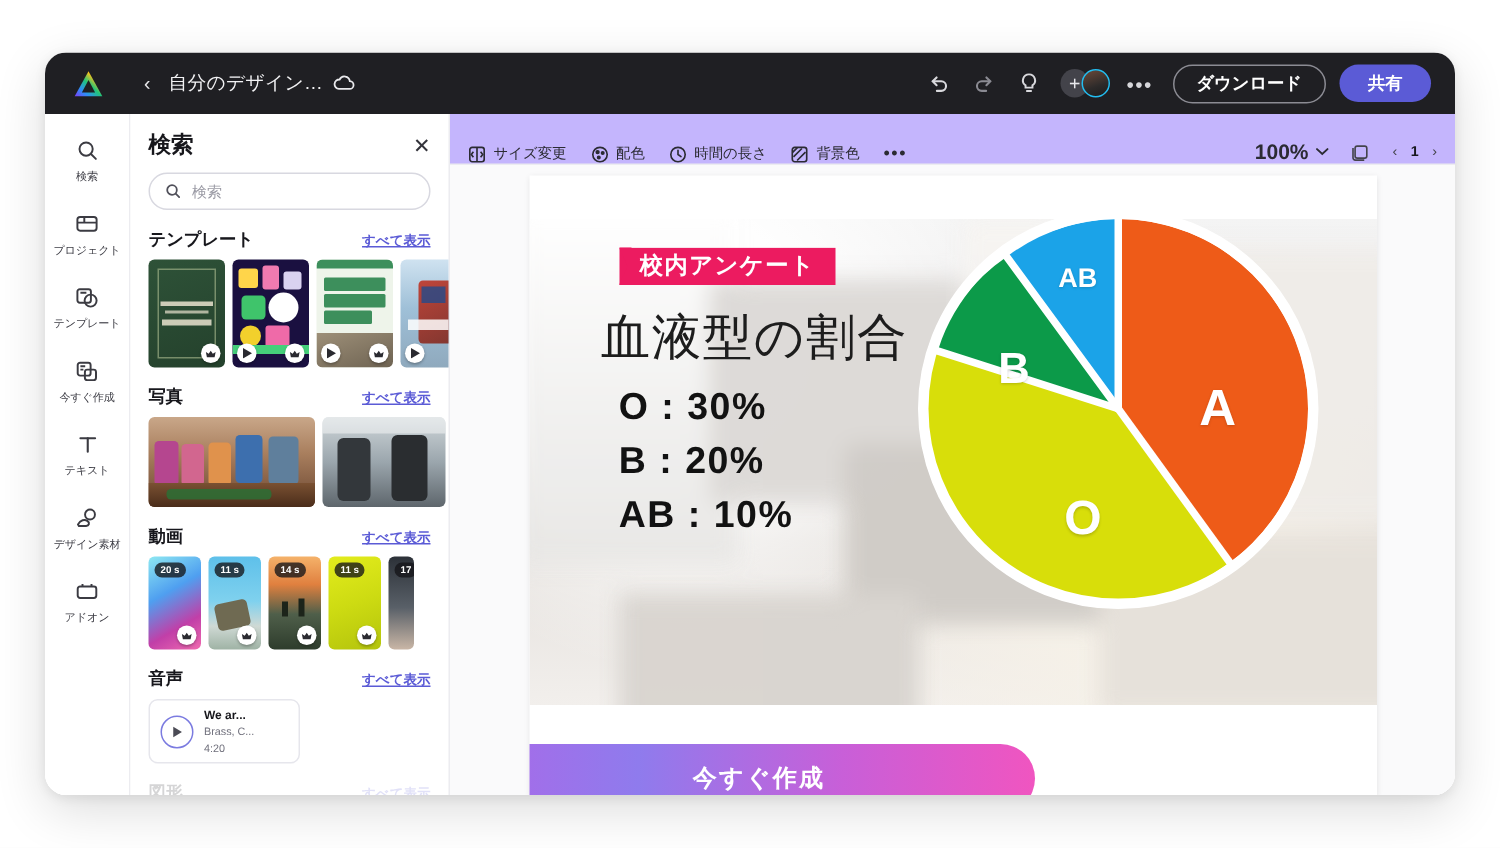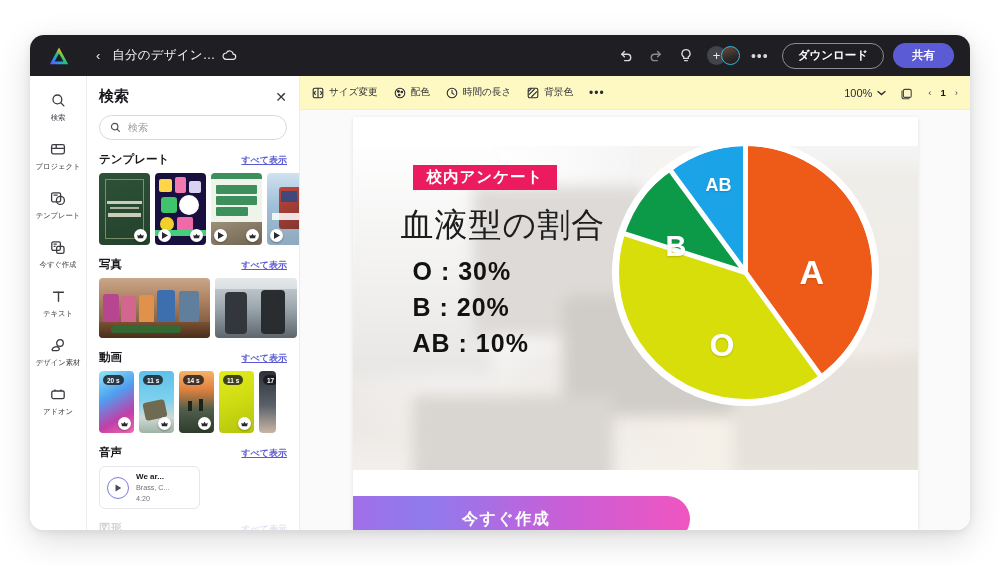--- a/index.html
+++ b/index.html
@@ -126,29 +126,29 @@
   }
   .ameta{margin-left:7px;overflow:hidden;}
   .a-t{font-size:8px;font-weight:bold;color:#17171c;white-space:nowrap;}
   .a-s{font-size:7.2px;color:#70707c;margin-top:2px;white-space:nowrap;}
   .a-d{font-size:7.2px;color:#70707c;margin-top:2px;}
   .faded{opacity:.18;}
 
   
   .editor{flex:1;background:#fafafb;position:relative;}
   .etoolbar{
-    height:34px;background:#fef9c3;border-bottom:1px solid #ececf0;
-    display:flex;align-items:center;padding:0 12px;box-sizing:border-box;
+    height:34px;background:#c4b5fd;border-bottom:1px solid #ececf0;
+    display:flex;align-items:flex-end;padding:0 12px;box-sizing:border-box;
   }
   .tb-item{display:flex;align-items:center;margin-right:16px;color:#2b2b33;}
   .tb-item .ti{display:flex;align-items:center;margin-right:5px;}
   .tb-item .tl{font-size:9.6px;white-space:nowrap;}
   .tb-more{color:#2b2b33;font-size:12px;letter-spacing:1px;}
   .etb-right{margin-left:auto;display:flex;align-items:center;}
-  .zoomlvl{font-size:11px;font-weight:normal;color:#2b2b33;}
+  .zoomlvl{font-size:14px;font-weight:bold;color:#2b2b33;}
   .caret{margin-left:5px;color:#2b2b33;display:flex;align-items:center;}
   .pages-ico{margin-left:14px;display:flex;align-items:center;color:#44444c;}
   .pg-nav{margin-left:14px;display:flex;align-items:center;gap:9px;color:#44444c;font-size:9.5px;}
   .pg-num{font-weight:bold;color:#18181e;font-size:9.5px;}
 
   
   .stage{position:absolute;left:0;top:34px;right:0;bottom:0;display:flex;justify-content:center;}
   .canvas{
     position:relative;width:565px;margin-top:7px;background:#fff;height:413px;
     box-shadow:0 1px 4px rgba(0,0,0,.10);overflow:hidden;

